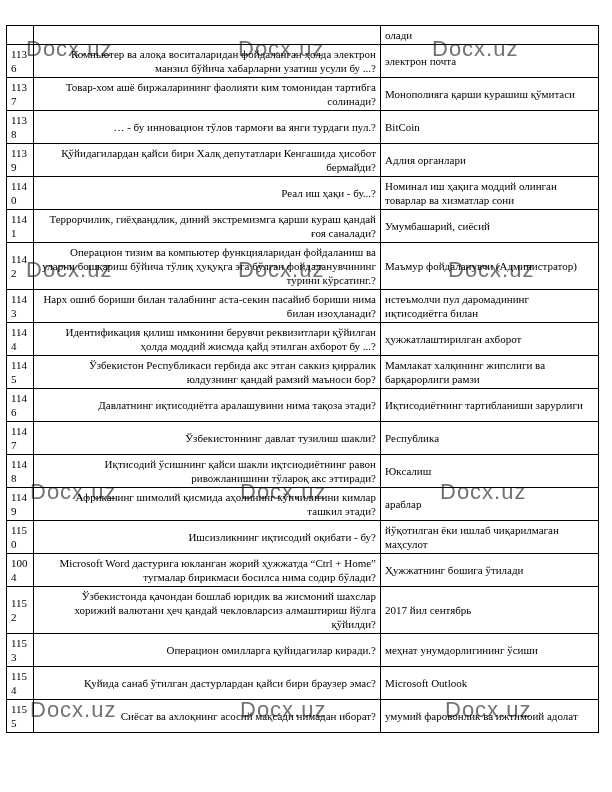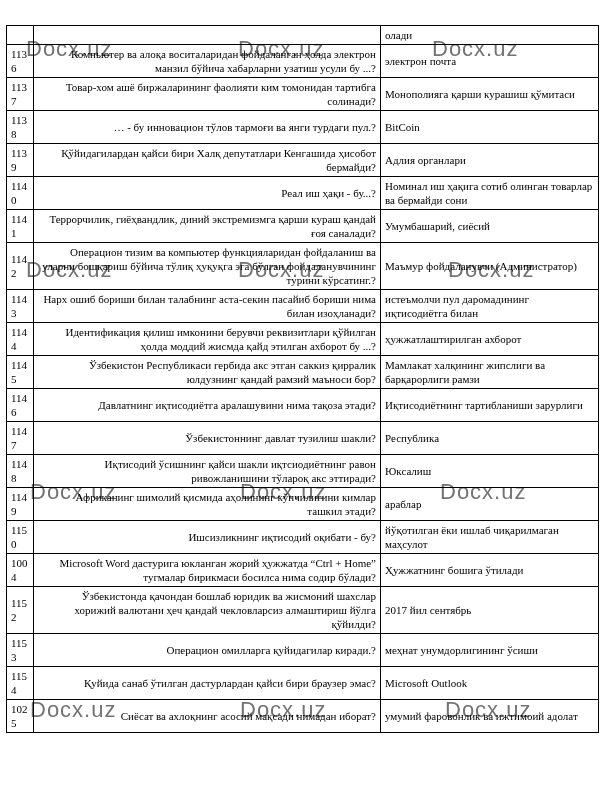--- a/index.html
+++ b/index.html
@@ -109,21 +109,21 @@
         <td class="a">BitCoin</td>
       </tr>
       <tr>
         <td class="num">1139</td>
         <td class="q">Қўйидагилардан қайси бири Халқ депутатлари Кенгашида ҳисобот бермайди?</td>
         <td class="a">Адлия органлари</td>
       </tr>
       <tr>
         <td class="num">1140</td>
         <td class="q">Реал иш ҳақи - бу...?</td>
-        <td class="a">Номинал иш ҳақига сотиб олинган товарлар ва бермайди сони</td>
+        <td class="a">Номинал иш ҳақига моддий олинган товарлар ва хизматлар сони</td>
       </tr>
       <tr>
         <td class="num">1141</td>
         <td class="q">Террорчилик, гиёҳвандлик, диний экстремизмга қарши кураш қандай ғоя саналади?</td>
         <td class="a">Умумбашарий, сиёсий</td>
       </tr>
       <tr>
         <td class="num">1142</td>
         <td class="q">Операцион тизим ва компьютер функцияларидан фойдаланиш ва уларни бошқариш бўйича тўлиқ ҳуқуқга эга бўлган фойдаланувчининг турини кўрсатинг.?</td>
         <td class="a">Маъмур фойдаланувчи (Администратор)</td>
@@ -182,20 +182,20 @@
         <td class="num">1153</td>
         <td class="q">Операцион омилларга қуйидагилар киради.?</td>
         <td class="a">меҳнат унумдорлигининг ўсиши</td>
       </tr>
       <tr>
         <td class="num">1154</td>
         <td class="q">Қуйида санаб ўтилган дастурлардан қайси бири браузер эмас?</td>
         <td class="a">Microsoft Outlook</td>
       </tr>
       <tr>
-        <td class="num">1025</td>
+        <td class="num">1155</td>
         <td class="q">Сиёсат ва ахлоқнинг асосий мақсади нимадан иборат?</td>
         <td class="a">умумий фаровонлик ва ижтимоий адолат</td>
       </tr>
     </tbody>
   </table>
 
 </div>
 
 </body></html>

